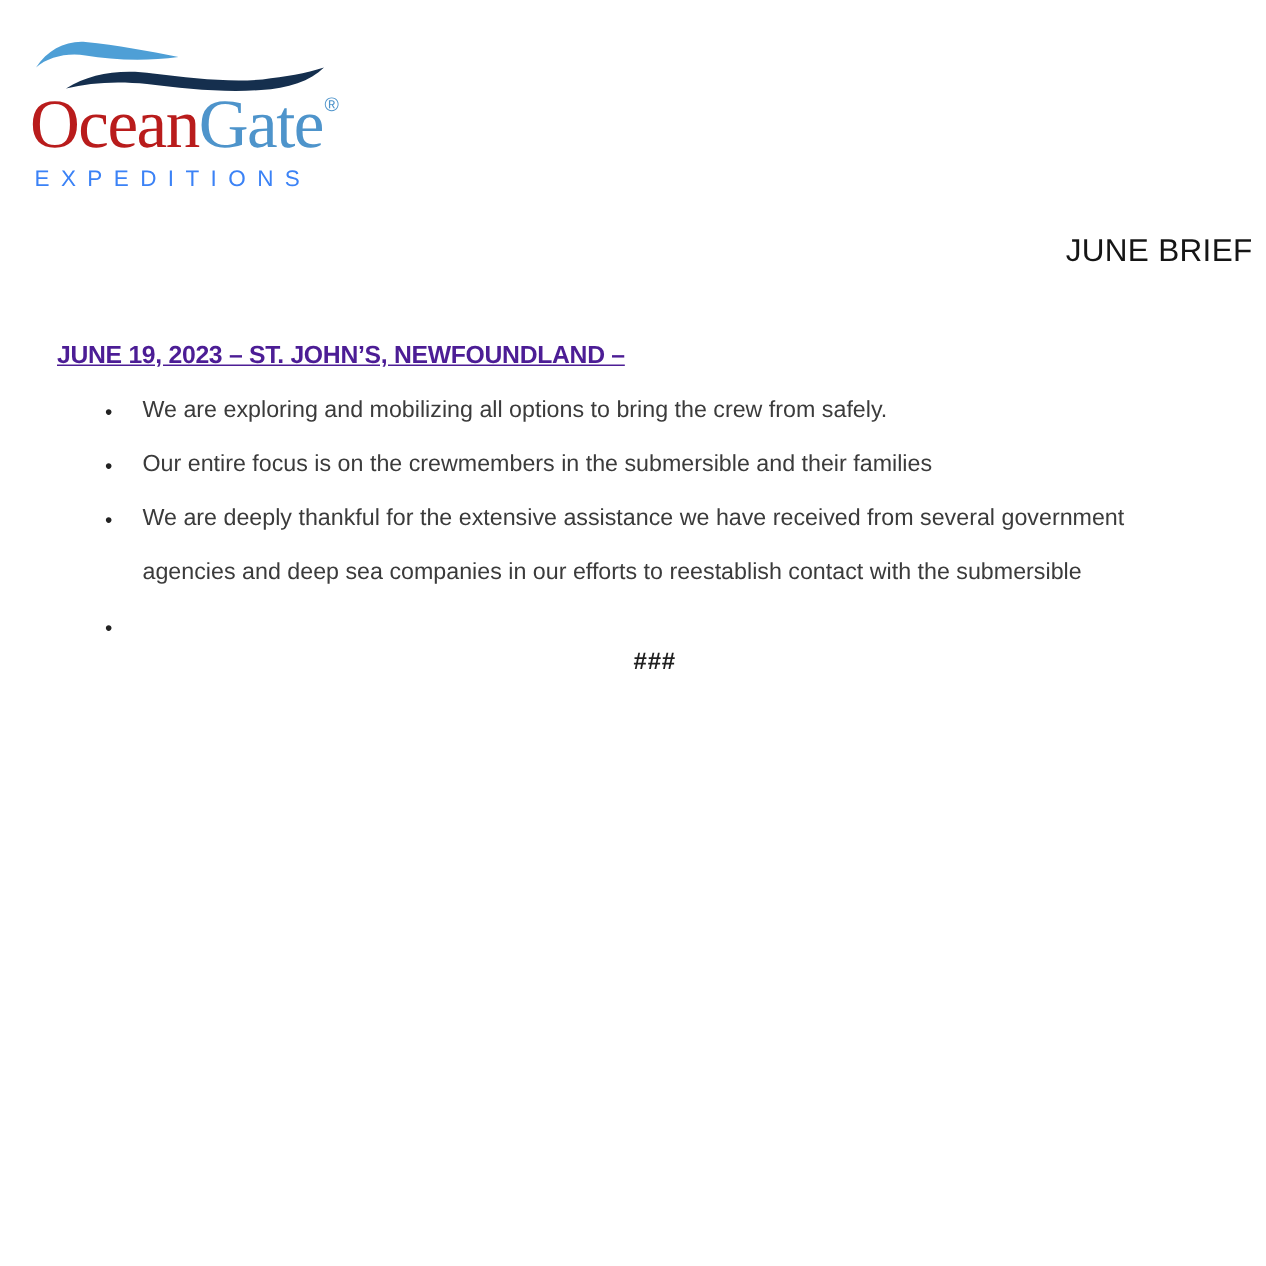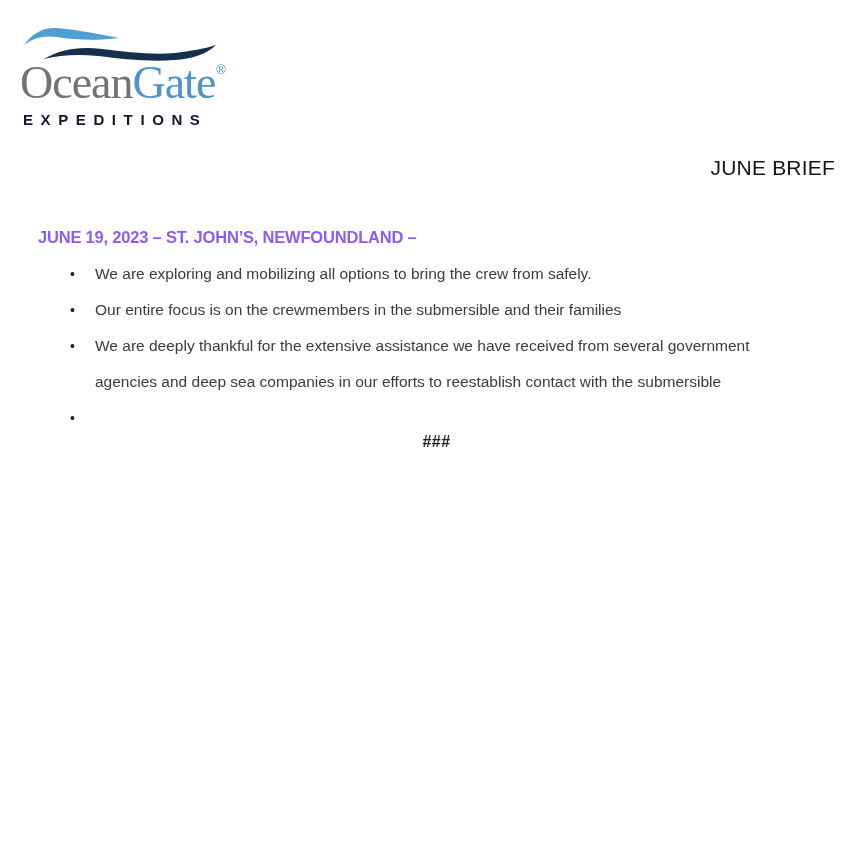--- a/index.html
+++ b/index.html
@@ -26,58 +26,59 @@
     margin-left: 2px;
   }
   .brand {
     font-family: "Liberation Serif", serif;
     font-size: 46px;
     line-height: 1;
     margin-top: -4px;
     letter-spacing: -1px;
     white-space: nowrap;
   }
-  .brand-ocean { color: #737373; }
+  .brand-ocean { color: #b91c1c; }
   .brand-gate  { color: #4E94CB; }
   .brand-reg {
     font-size: 13px;
     color: #4E94CB;
     vertical-align: 24px;
     margin-left: 1px;
     font-family: "Liberation Sans", sans-serif;
   }
   .expeditions {
     margin-top: 5px;
     margin-left: 3px;
     font-size: 15px;
-    font-weight: bold;
+    font-weight: normal;
     letter-spacing: 7.6px;
-    color: #0f172a;
+    color: #3b82f6;
     white-space: nowrap;
   }
 
   
   .media-brief {
     position: absolute;
     top: 156px;
     right: 9px;
     font-size: 21px;
     color: #151515;
     letter-spacing: 0.2px;
   }
 
   
   .dateline {
     position: absolute;
     left: 38px;
     top: 228px;
     font-size: 16.5px;
     font-weight: bold;
-    color: #8b5cf6;
+    color: #4c1d95;
     letter-spacing: -0.2px;
+    text-decoration: underline;
   }
   .bullets {
     position: absolute;
     left: 68px;
     top: 256px;
     width: 710px;
     list-style: none;
     margin: 0;
     padding: 0;
   }

